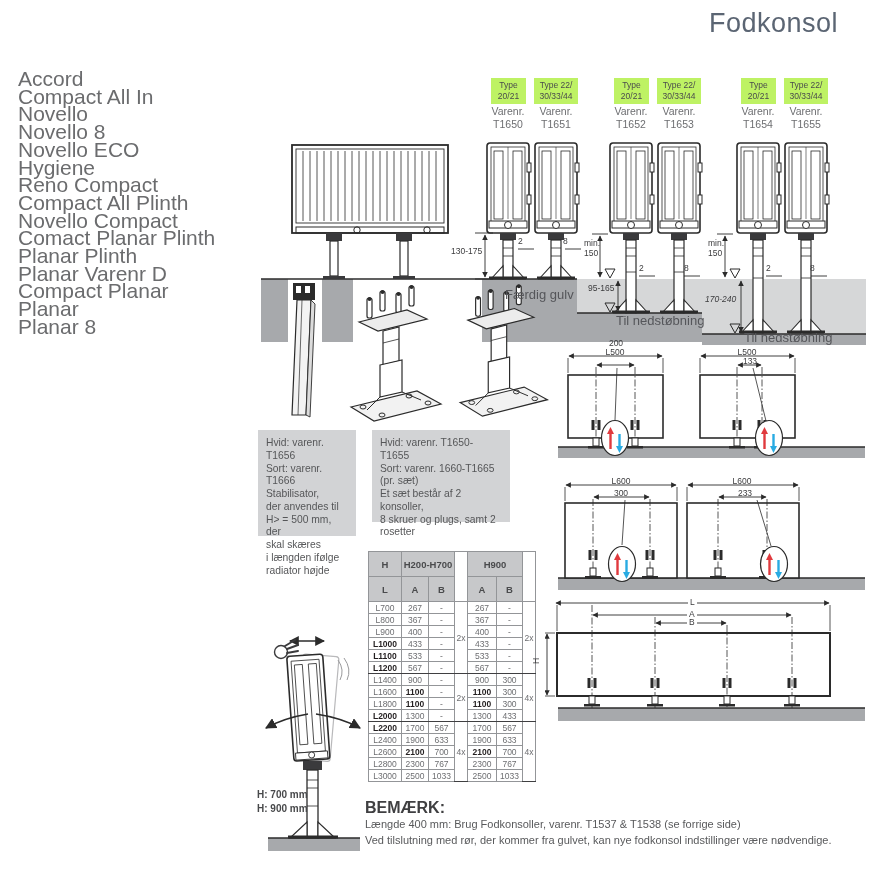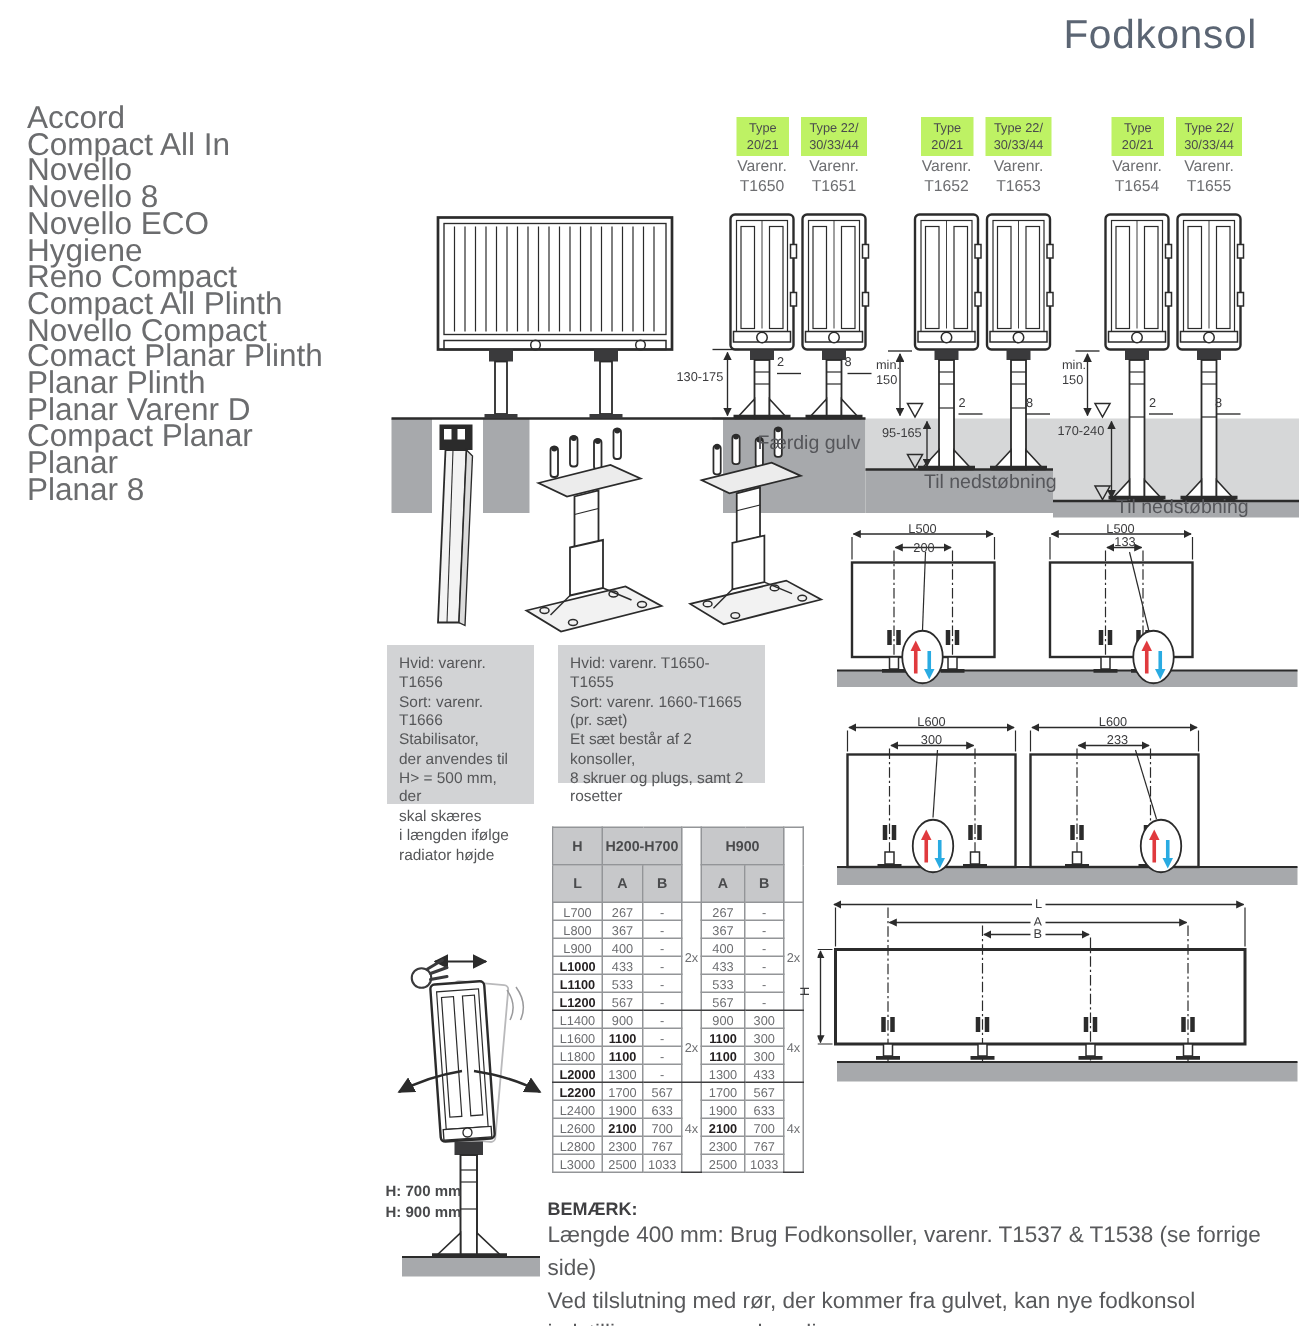--- a/index.html
+++ b/index.html
@@ -30,22 +30,22 @@
               border:1.5px solid #58595b; table-layout:fixed; }
   .dimtable th { background:#c7c8ca; color:#4a4b4d; font-size:9.5px; font-weight:bold;
                  border:1px solid #939598; height:24px; padding:0; text-align:center; }
   .dimtable th.multh { background:#fff; }
   .dimtable td { border:1px solid #939598; height:11px; line-height:10px; padding:0;
                  text-align:center; background:#fff; }
   .dimtable td.bold { color:#231f20; font-weight:bold; }
   .dimtable td.mult { font-size:8.5px; }
   .dimtable tr.group-end td { border-bottom:1.8px solid #3f3f41;margin-left:40px; }
 
-  .bemaerk-h { font-size:12px; font-weight:bold; color:#3f3f41; }
-  .bemaerk-l { font-size:15px; color:#58595b; line-height:1.45; }
+  .bemaerk-h { font-size:16px; font-weight:bold; color:#3f3f41; }
+  .bemaerk-l { font-size:11px; color:#58595b; line-height:1.45; }
 
   svg { display:block; }
 </style>
 </head>
 <body>
 
 <div class="page">
 
   <svg class="abs" style="left:255px; top:60px;" width="615" height="410" viewBox="0 0 615 410">
     <defs>
@@ -442,21 +442,21 @@
   <div class="abs varenr" style="left:653px; top:105px;"><span>Varenr.</span><br><span>T1653</span></div>
   <div class="abs varenr" style="left:732px; top:105px;"><span>Varenr.</span><br><span>T1654</span></div>
   <div class="abs varenr" style="left:780px; top:105px;"><span>Varenr.</span><br><span>T1655</span></div>
 
   <div class="abs dim" style="left:451px; top:246px;">130-175</div>
   <div class="abs dim pre" style="left:584px; top:238px;">min.
 150</div>
   <div class="abs dim pre" style="left:708px; top:238px;">min.
 150</div>
   <div class="abs dim" style="left:588px; top:283px;">95-165</div>
-  <div class="abs dim" style="left:705px; top:282px;">170-240</div>
+  <div class="abs dim" style="left:705px; top:294px;font-style:italic;">170-240</div>
   <div class="abs dim" style="left:518px; top:236px;">2</div>
   <div class="abs dim" style="left:563px; top:236px;">8</div>
   <div class="abs dim" style="left:639px; top:263px;">2</div>
   <div class="abs dim" style="left:684px; top:263px;">8</div>
   <div class="abs dim" style="left:766px; top:263px;">2</div>
   <div class="abs dim" style="left:810px; top:263px;">8</div>
   <div class="abs glabel" style="left:505px; top:287px;">Færdig gulv</div>
   <div class="abs glabel" style="left:616px; top:313px;">Til nedstøbning</div>
   <div class="abs glabel" style="left:744px; top:330px;">Til nedstøbning</div>
 
@@ -613,21 +613,21 @@
           <td>L3000</td>
           <td>2500</td>
           <td>1033</td>
           <td>2500</td>
           <td>1033</td>
         </tr>
       </tbody>
   </table>
 
   <div class="abs dim ctr" style="left:595px; top:347px; width:40px;">L500</div>
-  <div class="abs dim ctr" style="left:596px; top:360px; width:40px;">200</div>
+  <div class="abs dim ctr" style="left:596px; top:338px; width:40px;">200</div>
   <div class="abs dim ctr" style="left:727px; top:347px; width:40px;">L500</div>
   <div class="abs dim ctr" style="left:730px; top:356px; width:40px;">133</div>
   <div class="abs dim ctr" style="left:601px; top:476px; width:40px;">L600</div>
   <div class="abs dim ctr" style="left:601px; top:488px; width:40px;">300</div>
   <div class="abs dim ctr" style="left:722px; top:476px; width:40px;">L600</div>
   <div class="abs dim ctr" style="left:725px; top:488px; width:40px;">233</div>
   <div class="abs dim dimw" style="left:688px; top:597px;">L</div>
   <div class="abs dim dimw" style="left:687px; top:609px;">A</div>
   <div class="abs dim dimw" style="left:687px; top:617px;">B</div>
   <div class="abs dim" style="left:533px; top:656px; transform:rotate(-90deg);">H</div>

